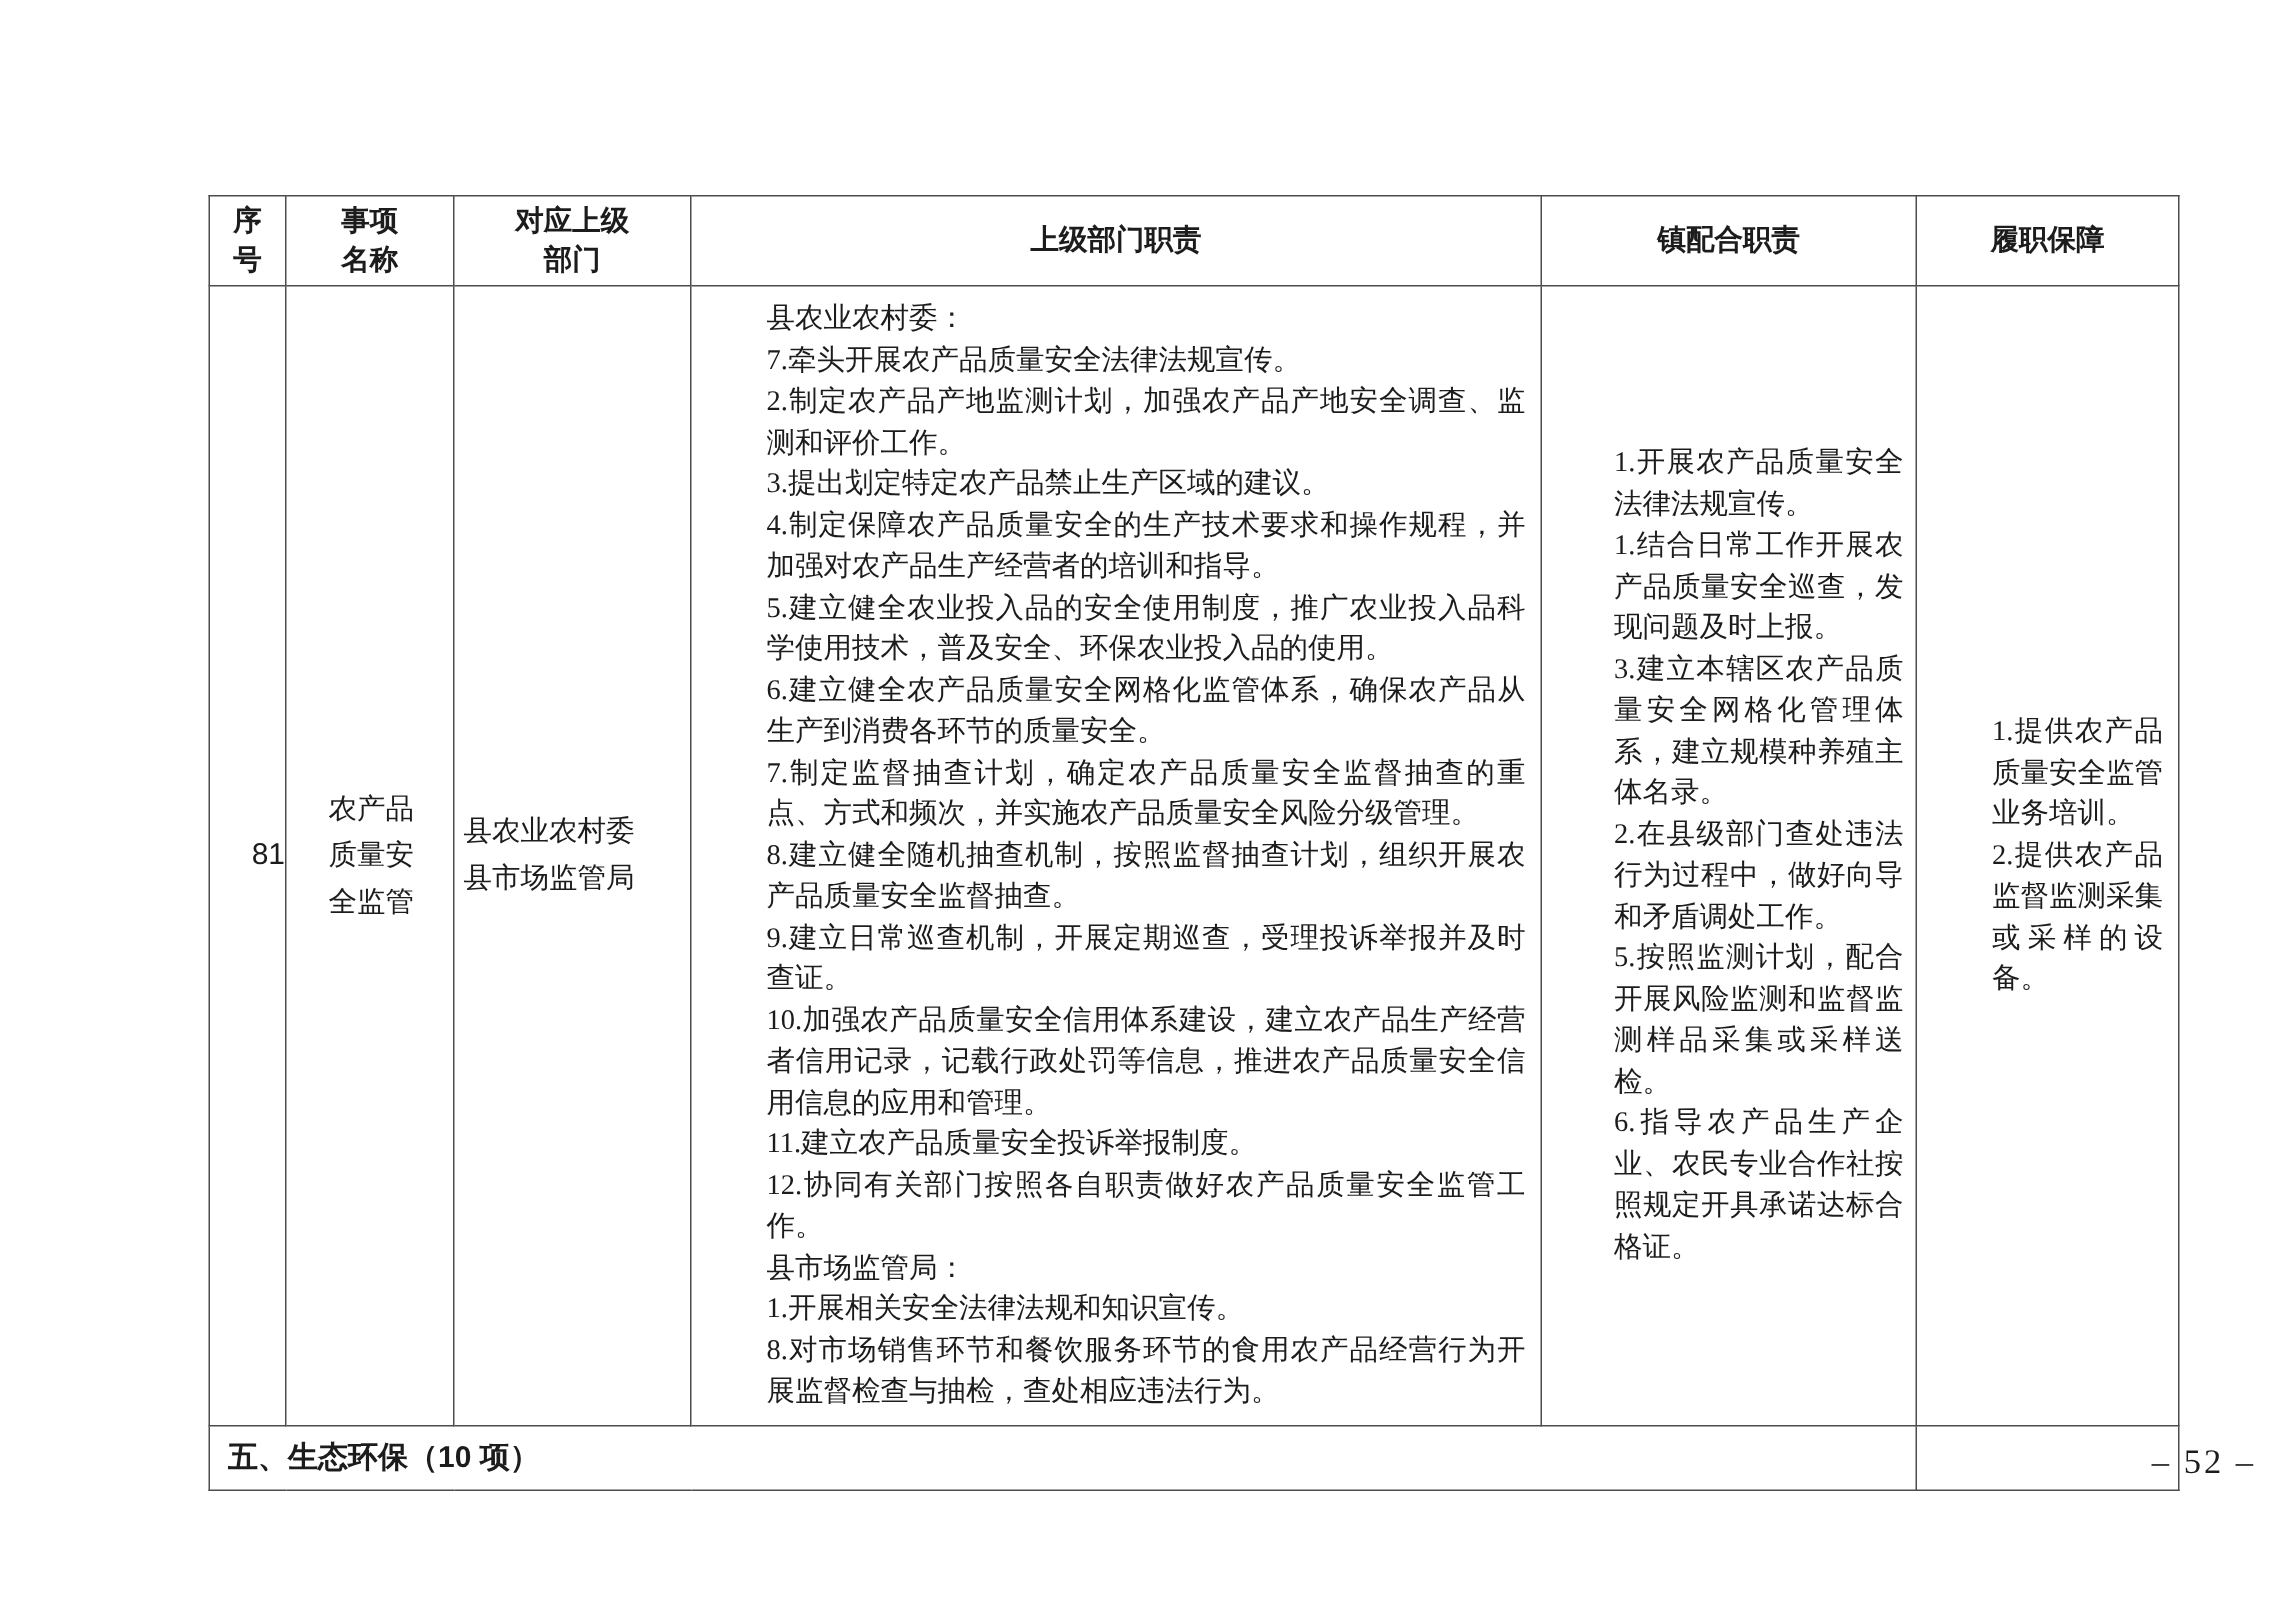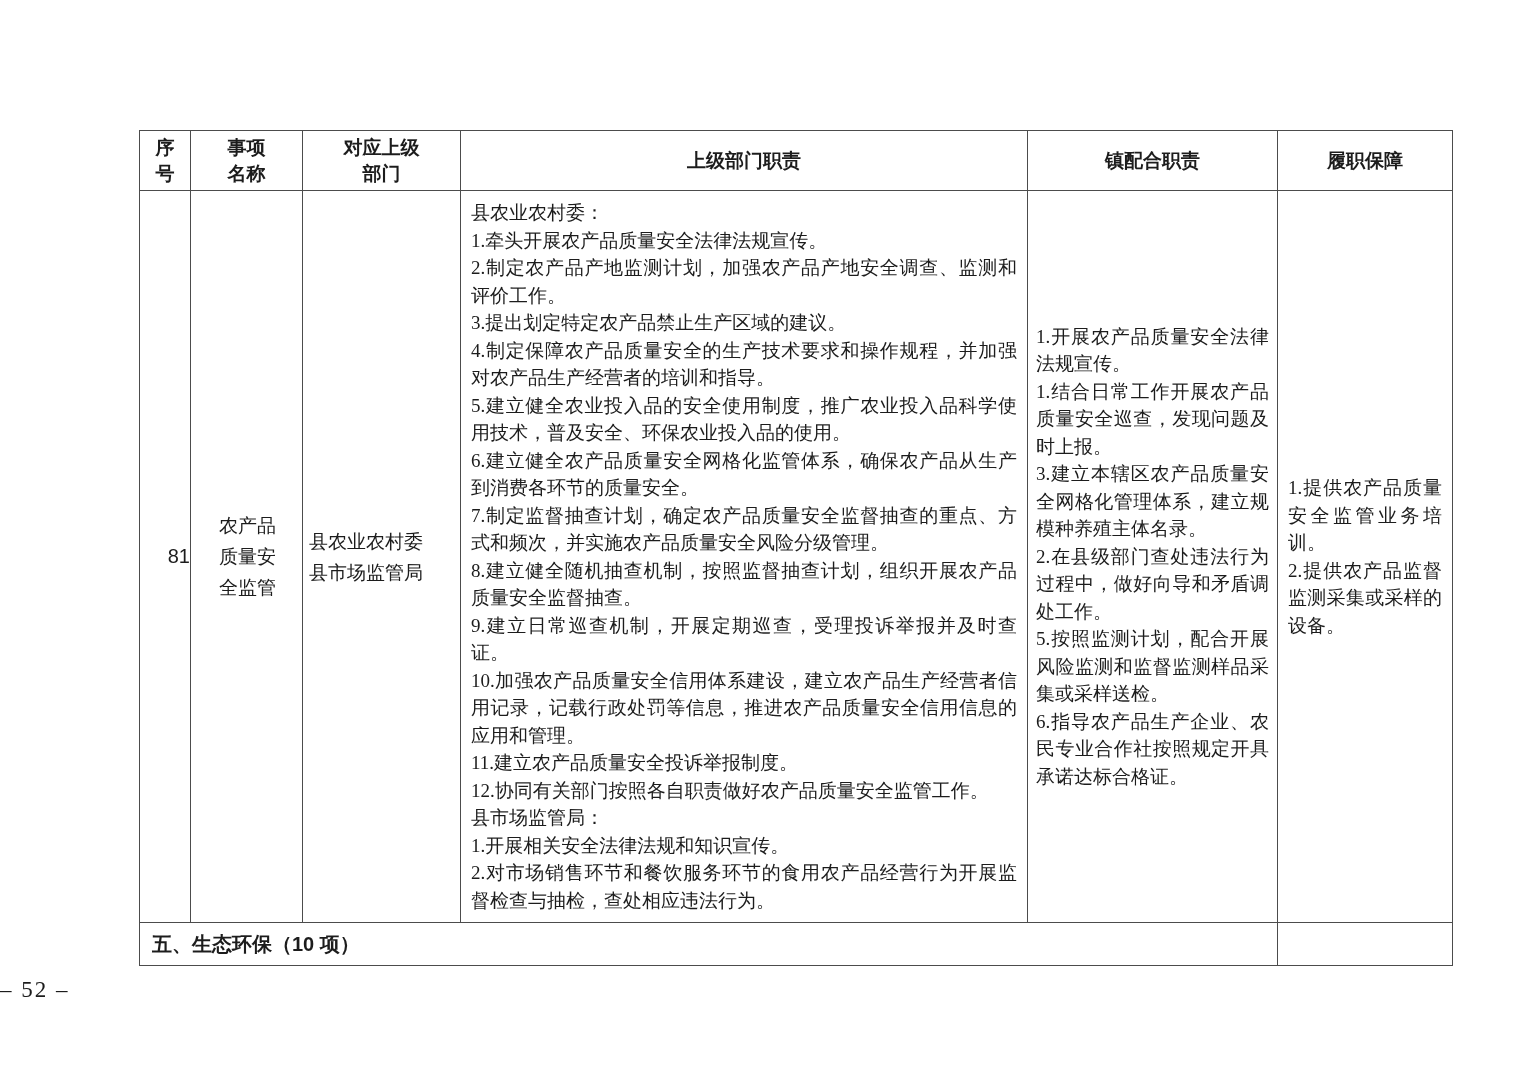--- a/index.html
+++ b/index.html
@@ -54,42 +54,42 @@
     white-space: pre-line;
     padding: 4px 6px;
   }
   .cell-duties { padding: 8px 10px; }
   .cell-town   { padding: 4px 8px; }
   .cell-guar   { padding: 8px 10px; }
   .duty-line {
     font-size: 19px;
     line-height: 27.5px;
     text-align: justify;
+    margin-left: 40px;
   }
   .row-section { height: 43px; }
   .cell-section {
     font-family: "Liberation Sans", sans-serif;
     font-weight: bold;
     font-size: 20px;
     padding-left: 12px;
     text-align: left;
     vertical-align: middle;
   }
   .cell-section-empty { }
 
   .page-number {
     position: absolute;
-    top: 962px; left: 0;
+    top: 962px; left: 12px;
     width: 1492px;
-    text-align: left;
+    text-align: right;
     font-size: 23px;
     letter-spacing: 2px;
     color: #1c1c1c;
     font-family: "Liberation Serif", serif;
-    margin-top: 15px;
   }
 </style>
 </head>
 <body>
 
 <div class="page">
 
   <table class="resp-table">
     <colgroup>
       <col style="width:51px">
@@ -114,35 +114,35 @@
     </thead>
     <tbody>
       <tr class="row-main">
         <td class="cell-seq">81</td>
         <td class="cell-item">农产品质量安全监管</td>
         <td class="cell-dept">县农业农村委
 县市场监管局</td>
         <td class="cell-duties">
           <div>
               <div class="duty-line">县农业农村委：</div>
-              <div class="duty-line">1.牵头开展农产品质量安全法律法规宣传。</div>
+              <div class="duty-line">7.牵头开展农产品质量安全法律法规宣传。</div>
               <div class="duty-line">2.制定农产品产地监测计划，加强农产品产地安全调查、监测和评价工作。</div>
               <div class="duty-line">3.提出划定特定农产品禁止生产区域的建议。</div>
               <div class="duty-line">4.制定保障农产品质量安全的生产技术要求和操作规程，并加强对农产品生产经营者的培训和指导。</div>
               <div class="duty-line">5.建立健全农业投入品的安全使用制度，推广农业投入品科学使用技术，普及安全、环保农业投入品的使用。</div>
               <div class="duty-line">6.建立健全农产品质量安全网格化监管体系，确保农产品从生产到消费各环节的质量安全。</div>
               <div class="duty-line">7.制定监督抽查计划，确定农产品质量安全监督抽查的重点、方式和频次，并实施农产品质量安全风险分级管理。</div>
               <div class="duty-line">8.建立健全随机抽查机制，按照监督抽查计划，组织开展农产品质量安全监督抽查。</div>
               <div class="duty-line">9.建立日常巡查机制，开展定期巡查，受理投诉举报并及时查证。</div>
               <div class="duty-line">10.加强农产品质量安全信用体系建设，建立农产品生产经营者信用记录，记载行政处罚等信息，推进农产品质量安全信用信息的应用和管理。</div>
               <div class="duty-line">11.建立农产品质量安全投诉举报制度。</div>
               <div class="duty-line">12.协同有关部门按照各自职责做好农产品质量安全监管工作。</div>
               <div class="duty-line">县市场监管局：</div>
               <div class="duty-line">1.开展相关安全法律法规和知识宣传。</div>
-              <div class="duty-line">2.对市场销售环节和餐饮服务环节的食用农产品经营行为开展监督检查与抽检，查处相应违法行为。</div>
+              <div class="duty-line">8.对市场销售环节和餐饮服务环节的食用农产品经营行为开展监督检查与抽检，查处相应违法行为。</div>
             </div>
         </td>
         <td class="cell-town">
           <div>
               <div class="duty-line">1.开展农产品质量安全法律法规宣传。</div>
               <div class="duty-line">1.结合日常工作开展农产品质量安全巡查，发现问题及时上报。</div>
               <div class="duty-line">3.建立本辖区农产品质量安全网格化管理体系，建立规模种养殖主体名录。</div>
               <div class="duty-line">2.在县级部门查处违法行为过程中，做好向导和矛盾调处工作。</div>
               <div class="duty-line">5.按照监测计划，配合开展风险监测和监督监测样品采集或采样送检。</div>
               <div class="duty-line">6.指导农产品生产企业、农民专业合作社按照规定开具承诺达标合格证。</div>

